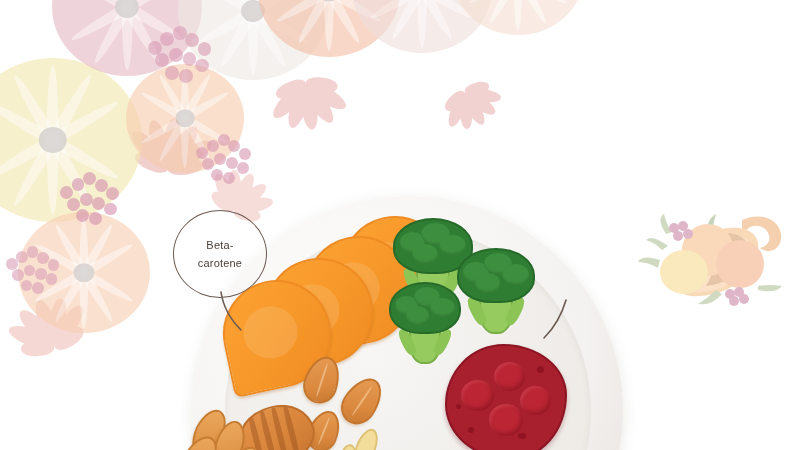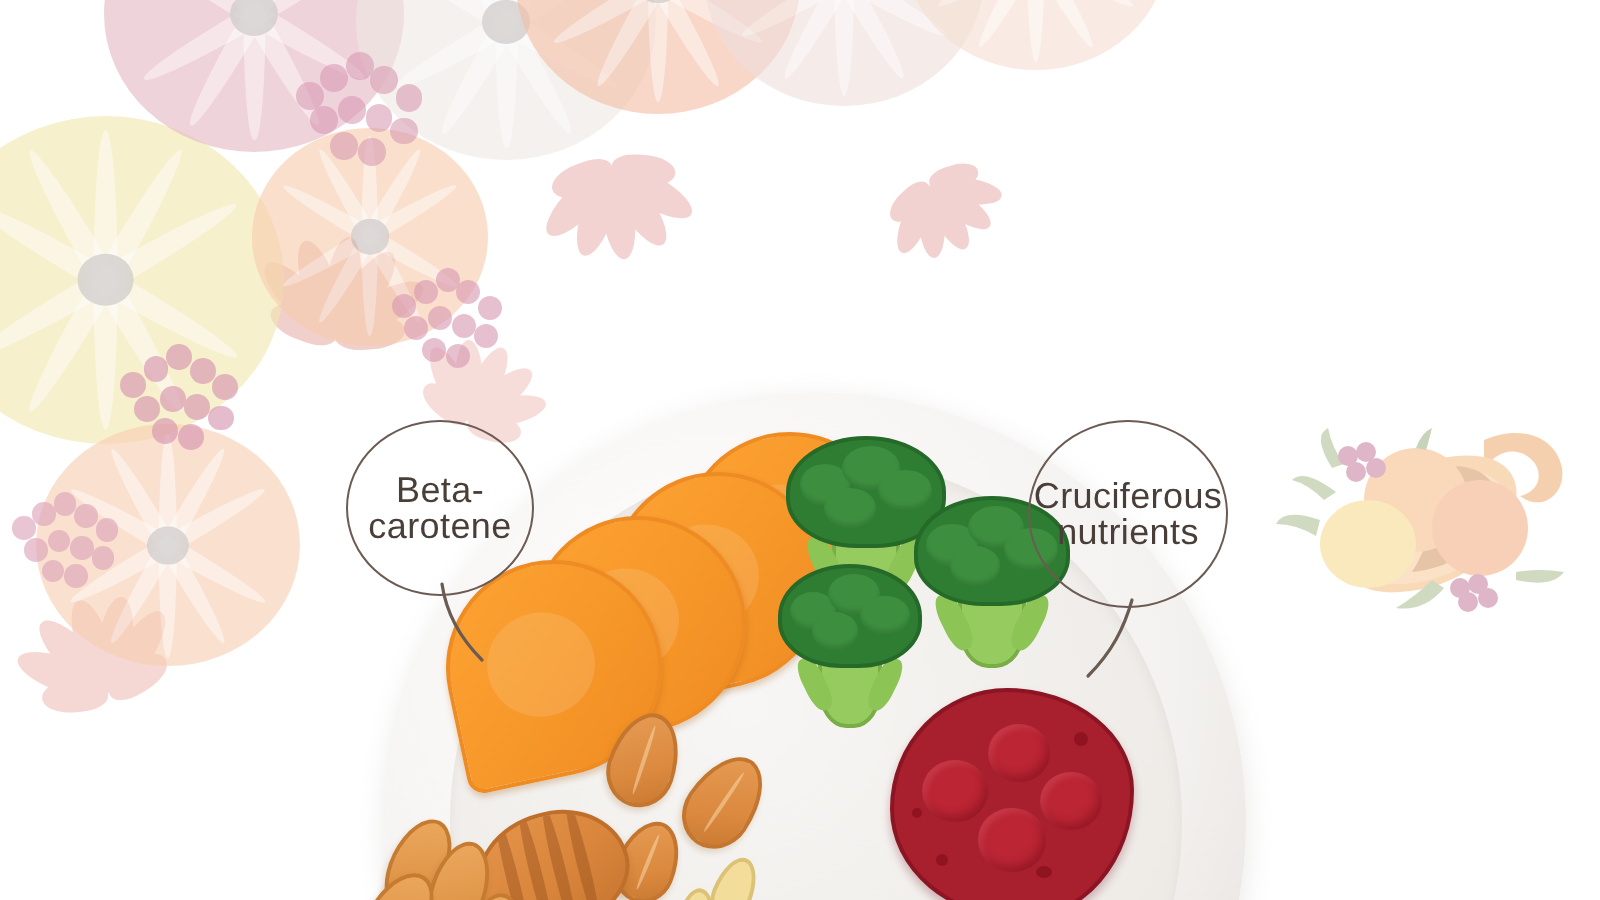--- a/index.html
+++ b/index.html
@@ -280,21 +280,21 @@
   .callout .bubble {
     position: absolute;
     border-radius: 50%;
     border: 1.6px solid #6b5b52;
     background: transparent;
     display: flex;
     align-items: center;
     justify-content: center;
     text-align: center;
     color: #4a3f38;
-    font-size: 18px;
+    font-size: 11px;
     line-height: 18px;
     letter-spacing: .2px;
   }
   .callout .bubble-text { padding: 0 6px; }
   .callout svg {
     position: absolute;
     overflow: visible;
   }
 
   
@@ -585,21 +585,15 @@
         <div>Beta-</div>
         <div>carotene</div>
       </div>
     </div>
   </div>
 
   <div class="callout" style="left:508px; top:208px; width:130px; height:140px;">
     <svg width="130" height="140" viewBox="0 0 130 140">
       <path d="M58 92 C54 106 48 118 36 130" fill="none" stroke="#6b5b52" stroke-width="1.6" stroke-linecap="round"></path>
     </svg>
-    <div class="bubble" style="left:6px; top:2px; width:98px; height:92px;">
-      <div class="bubble-text">
-        <div>Cruciferous</div>
-        <div>nutrients</div>
-      </div>
-    </div>
   </div>
 
 </div>
 
 </body></html>

